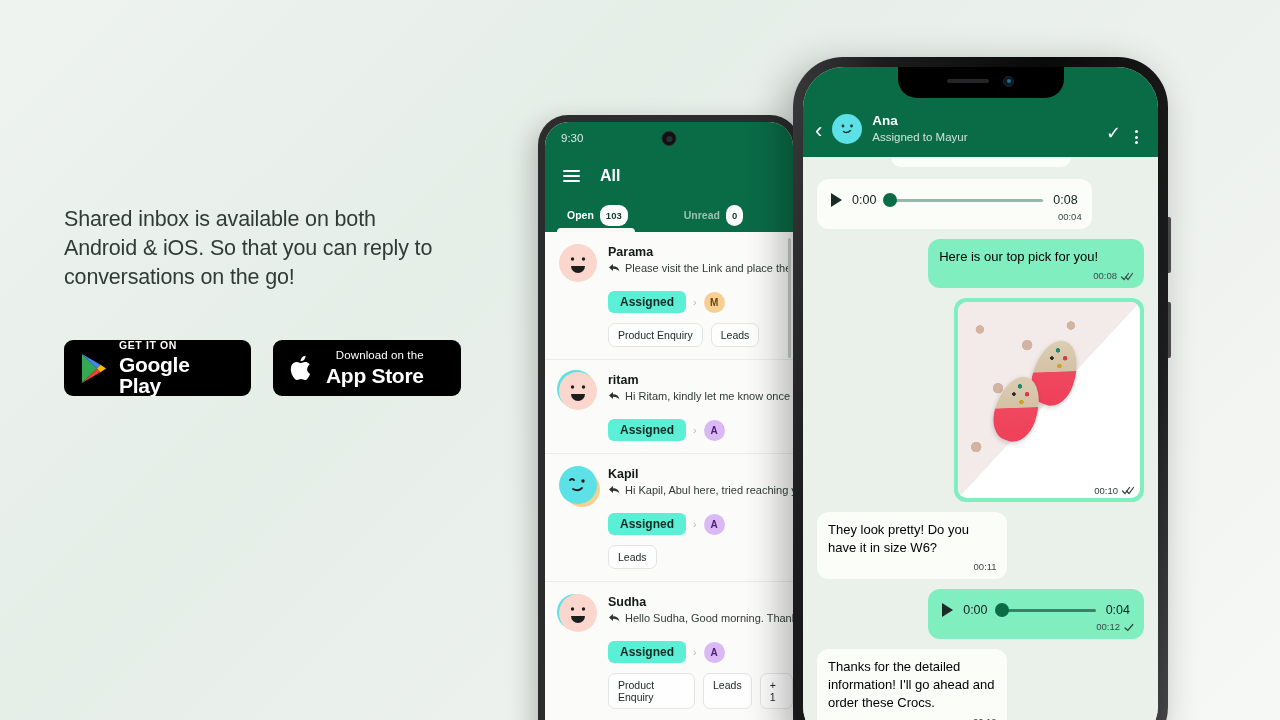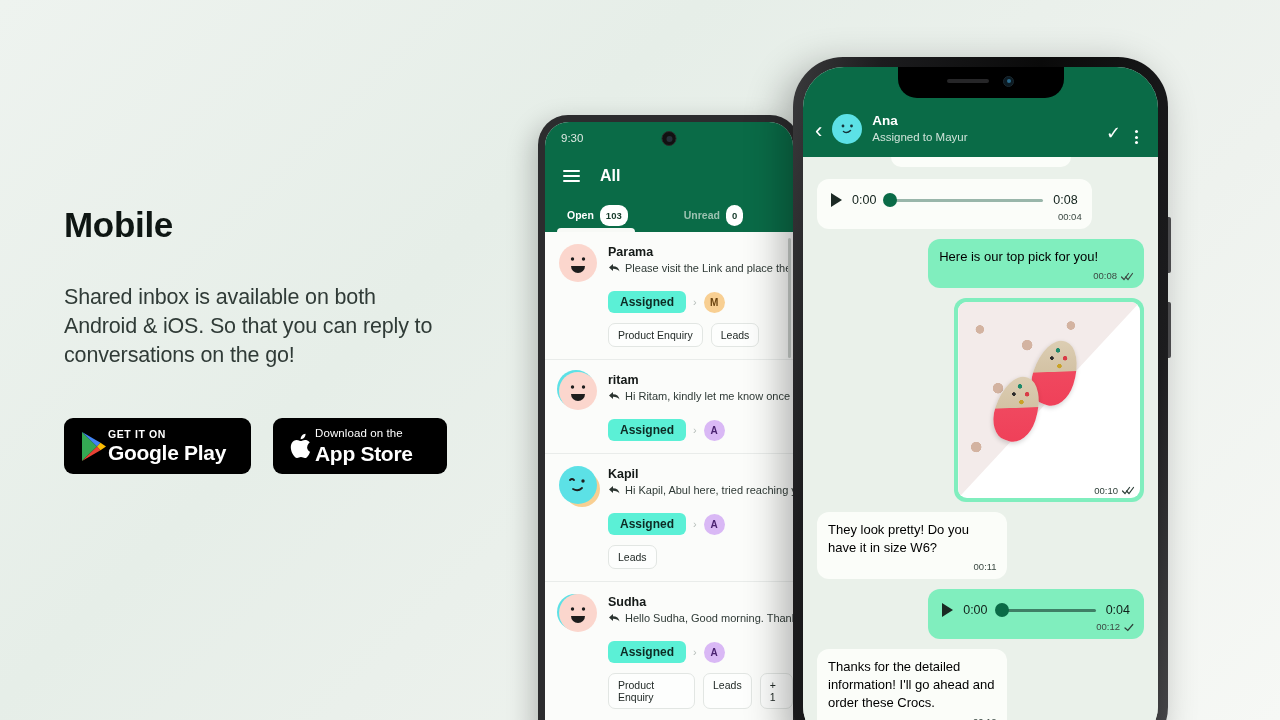--- a/index.html
+++ b/index.html
@@ -38,24 +38,25 @@
     gap: 22px;
     margin-top: 48px;
   }
   .badge {
     background: #000;
     border-radius: 9px;
     height: 56px;
     display: flex;
     align-items: center;
     padding: 0 16px;
+    gap: 11px;
     cursor: pointer;
   }
   .badge.gp { width: 187px; }
-  .badge.as { width: 174px; }
+  .badge.as { width: 188px; text-align: right; }
   .badge-text { display: flex; flex-direction: column; justify-content: center; line-height: 1; }
   .badge-top {
     color: #fff; font-size: 10.5px; font-weight: bold;
     letter-spacing: 0.6px; margin-bottom: 3px;
   }
   .badge-top.thin { font-weight: normal; letter-spacing: 0.1px; font-size: 11.5px; }
   .badge-bottom { color: #fff; font-size: 21px; font-weight: bold; letter-spacing: -0.3px; }
   .gp-icon { width: 28px; height: 31px; flex-shrink: 0; }
   .apple-icon { width: 26px; height: 31px; flex-shrink: 0; }
 
@@ -315,21 +316,20 @@
   .img-time {
     position: absolute; right: 9px; bottom: 6px;
     font-size: 9.5px; color: #2d3f38;
     display: flex; gap: 4px; align-items: center;
   }
 </style>
 </head>
 <body>
 
 <div class="left-panel">
-  <div class="headline">Mobile</div>
   <div class="subtext">Shared inbox is available on both Android &amp; iOS. So that you can reply to conversations on the go!</div>
 
   <div class="badges">
     <div class="badge gp">
       <svg class="gp-icon" viewBox="0 0 28 31">
         <path d="M2 1 L17 15.5 L2 30 Z" fill="#34a853"></path>
         <path d="M2 1 L17 15.5 L2 30 Z" fill="none"></path>
         <path d="M2 1 L20.5 11.8 L17 15.5 Z" fill="#4285f4"></path>
         <path d="M2 30 L20.5 19.2 L17 15.5 Z" fill="#ea4335"></path>
         <path d="M20.5 11.8 L26 15.5 L20.5 19.2 L17 15.5 Z" fill="#fbbc04"></path>

